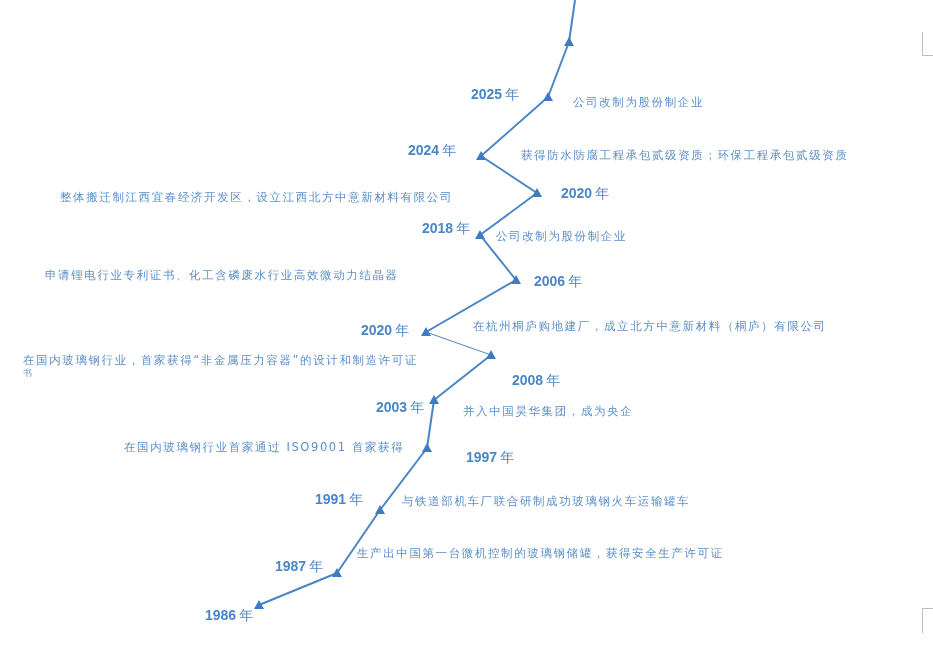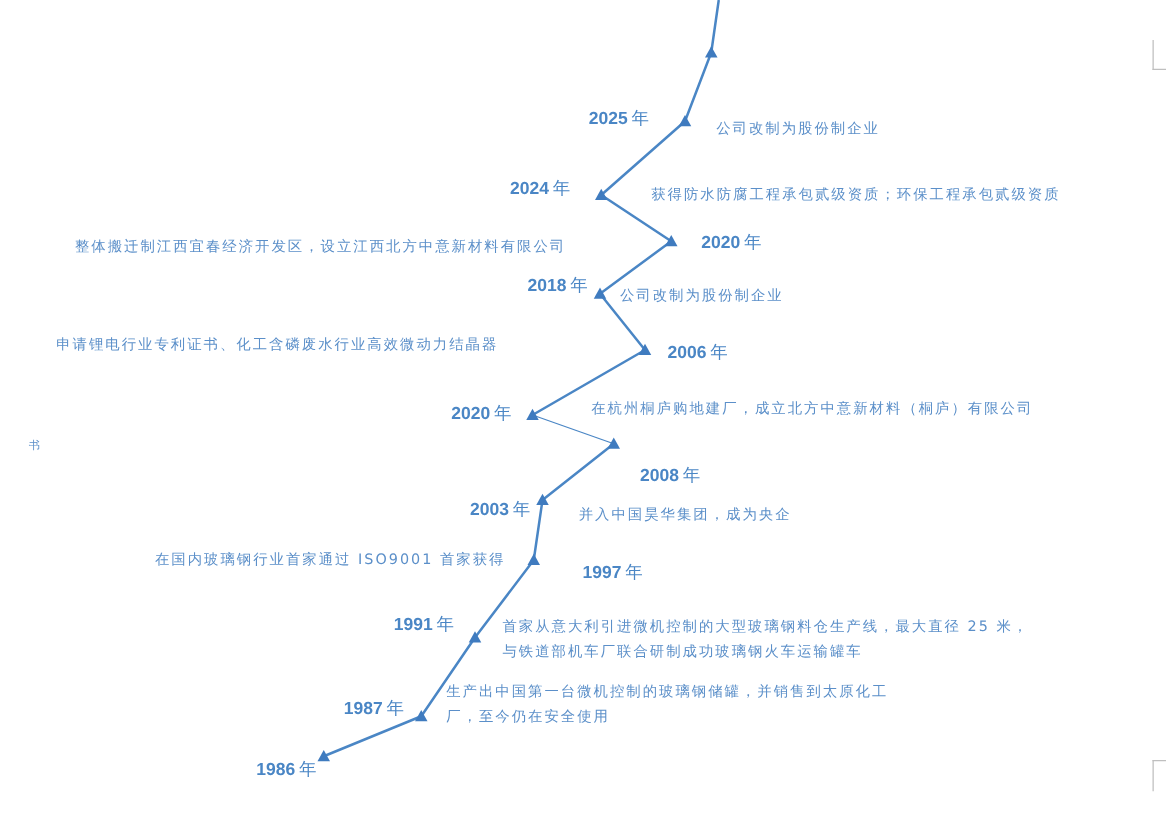--- a/index.html
+++ b/index.html
@@ -55,36 +55,35 @@
 <div class="desc" style="left:496px;top:226px;"><span>公司改制为股份制企业</span></div>
 
 <div class="year" style="left:534px;top:273px;"><span>2006</span><span class="nian">年</span></div>
 <div class="desc" style="left:45px;top:265px;"><span>申请锂电行业专利证书、化工含磷废水行业高效微动力结晶器</span></div>
 
 <div class="year" style="left:361px;top:322px;"><span>2020</span><span class="nian">年</span></div>
 <div class="desc" style="left:473px;top:316px;"><span>在杭州桐庐购地建厂，成立北方中意新材料（桐庐）有限公司</span></div>
 
 <div class="year" style="left:512px;top:348px;margin-top:24px;"><span>2008</span><span class="nian">年</span></div>
 <div class="desc" style="left:23px;top:352px;line-height:16px;">
+    <div>在国内玻璃钢行业，首家获得“非金属压力容器”的设计和制造许可证</div>
     <div style="font-size:9px;line-height:10px;">书</div>
   </div>
 
 <div class="year" style="left:376px;top:399px;"><span>2003</span><span class="nian">年</span></div>
 <div class="desc" style="left:463px;top:401px;"><span>并入中国昊华集团，成为央企</span></div>
 
 <div class="year" style="left:438px;top:449px;margin-left:28px;"><span>1997</span><span class="nian">年</span></div>
 <div class="desc" style="left:124px;top:437px;"><span>在国内玻璃钢行业首家通过 ISO9001 首家获得</span></div>
 
 <div class="year" style="left:315px;top:491px;"><span>1991</span><span class="nian">年</span></div>
 <div class="desc" style="left:402px;top:491px;">
-    <div>首家从意大利引进微机控制的大型玻璃钢料仓生产线，最大直径 25 米，</div>
     <div>与铁道部机车厂联合研制成功玻璃钢火车运输罐车</div>
   </div>
 
 <div class="year" style="left:275px;top:558px;"><span>1987</span><span class="nian">年</span></div>
 <div class="desc" style="left:357px;top:543px;">
-    <div>生产出中国第一台微机控制的玻璃钢储罐，并销售到太原化工</div>
-    <div>厂，至今仍在安全使用</div>
+    <div>生产出中国第一台微机控制的玻璃钢储罐，获得安全生产许可证</div>
   </div>
 
 <div class="year" style="left:205px;top:607px;"><span>1986</span><span class="nian">年</span></div>
 <div class="desc" style="left:302px;top:593px;">
   </div>
 
 </body></html>

